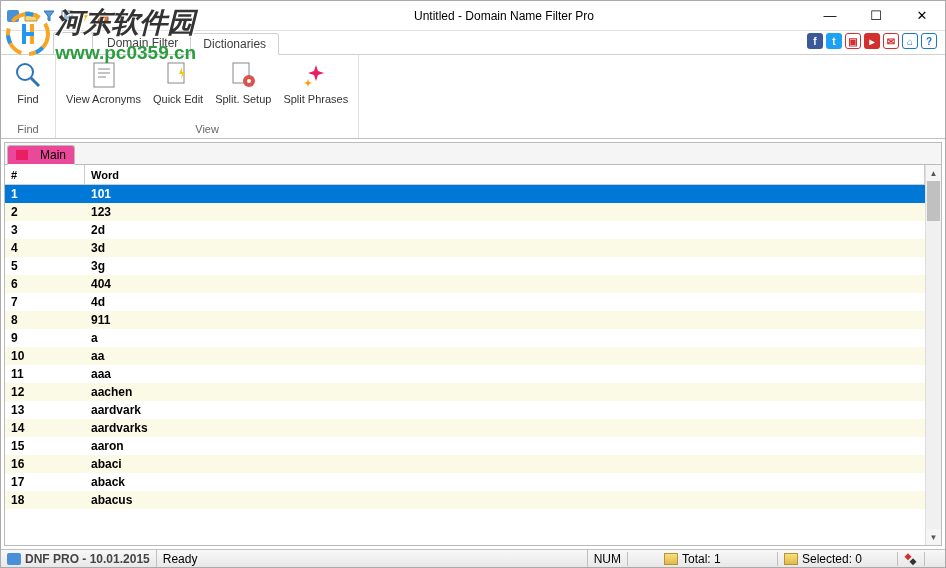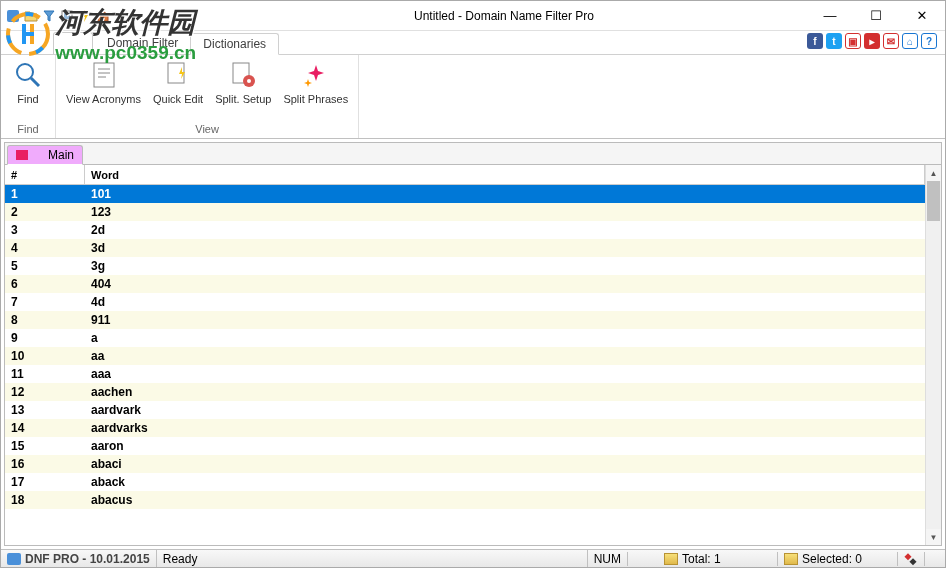--- a/index.html
+++ b/index.html
@@ -28,21 +28,21 @@
 .ribbon { height: 84px; display: flex; border-bottom: 1px solid #c0c0c0; background: #fff; }
 .rib-group { display: flex; flex-direction: column; padding: 2px 6px; border-right: 1px solid #e0e0e0; }
 .rib-items { display: flex; gap: 4px; flex: 1; }
 .rib-item { display: flex; flex-direction: column; align-items: center; justify-content: flex-start; padding: 2px 4px; min-width: 42px; cursor: default; }
 .rib-icon { width: 32px; height: 32px; display: flex; align-items: center; justify-content: center; margin-bottom: 2px; }
 .rib-label { font-size: 11px; text-align: center; line-height: 1.1; color: #333; }
 .rib-group-label { font-size: 11px; text-align: center; color: #666; padding: 1px 0; }
 
 .workspace { flex: 1; display: flex; flex-direction: column; margin: 3px; border: 1px solid #bbb; min-height: 0; }
 .ws-tabs { height: 22px; display: flex; align-items: flex-end; background: #f5f5f5; border-bottom: 1px solid #bbb; padding-left: 2px; }
-.ws-tab { padding: 2px 8px; background: #f0abfc; border: 1px solid #bbb; border-bottom: 1px solid #fff; border-radius: 3px 3px 0 0; margin-bottom: -1px; display: flex; align-items: center; gap: 20px; font-size: 11px; }
+.ws-tab { padding: 2px 8px; background: #ec4899; border: 1px solid #bbb; border-bottom: 1px solid #fff; border-radius: 3px 3px 0 0; margin-bottom: -1px; display: flex; align-items: center; gap: 12px; font-size: 11px; }
 .ws-tab .ws-icon { width: 12px; height: 10px; background: linear-gradient(#e91e63,#e91e63); display: inline-block; }
 
 .grid-wrap { flex: 1; display: flex; min-height: 0; }
 .grid { flex: 1; overflow: hidden; }
 .grid-header { display: flex; height: 20px; background: #fff; border-bottom: 1px solid #ccc; }
 .grid-header .gh { border-right: 1px solid #ccc; padding: 2px 6px; font-weight: bold; font-size: 11px; display: flex; align-items: center; }
 .gh-num { width: 80px; }
 .gh-word { flex: 1; }
 .grid-body { overflow-y: hidden; }
 .grid-row { display: flex; height: 18px; align-items: center; font-size: 11px; }

